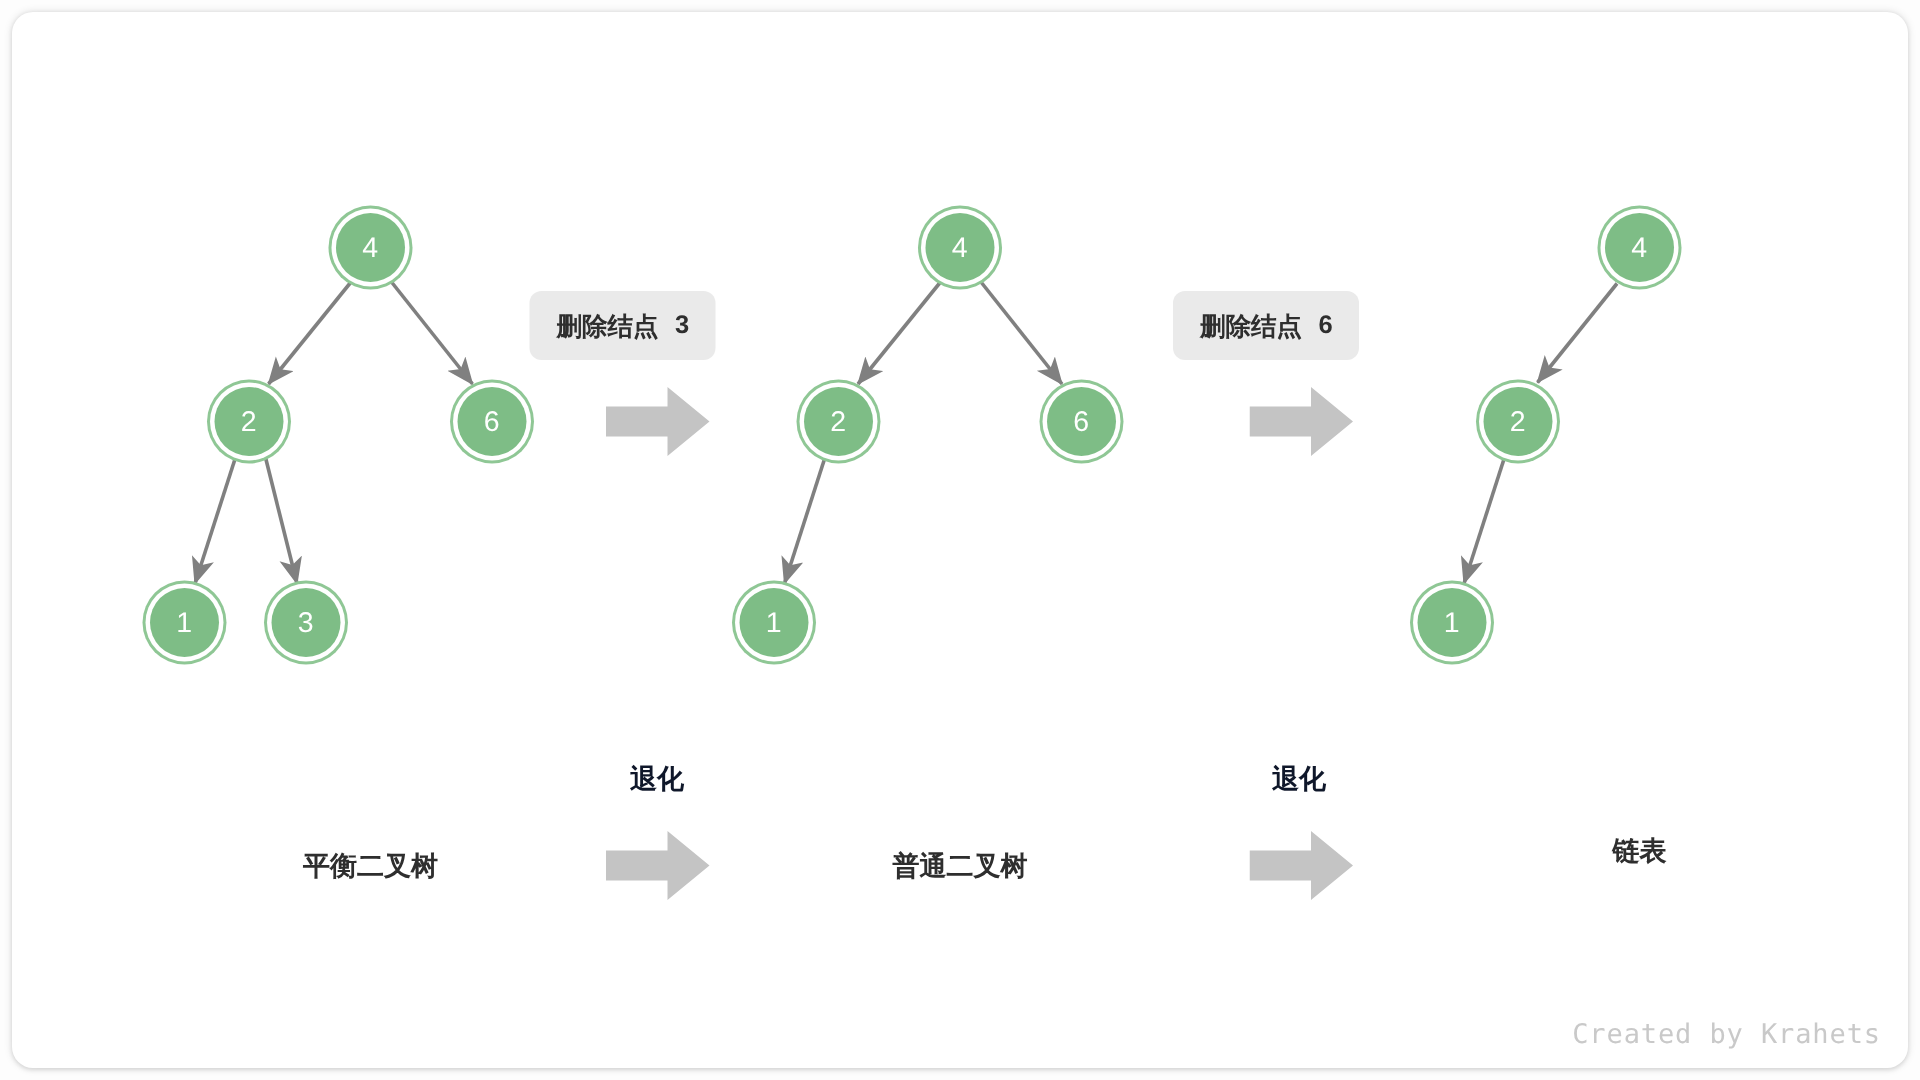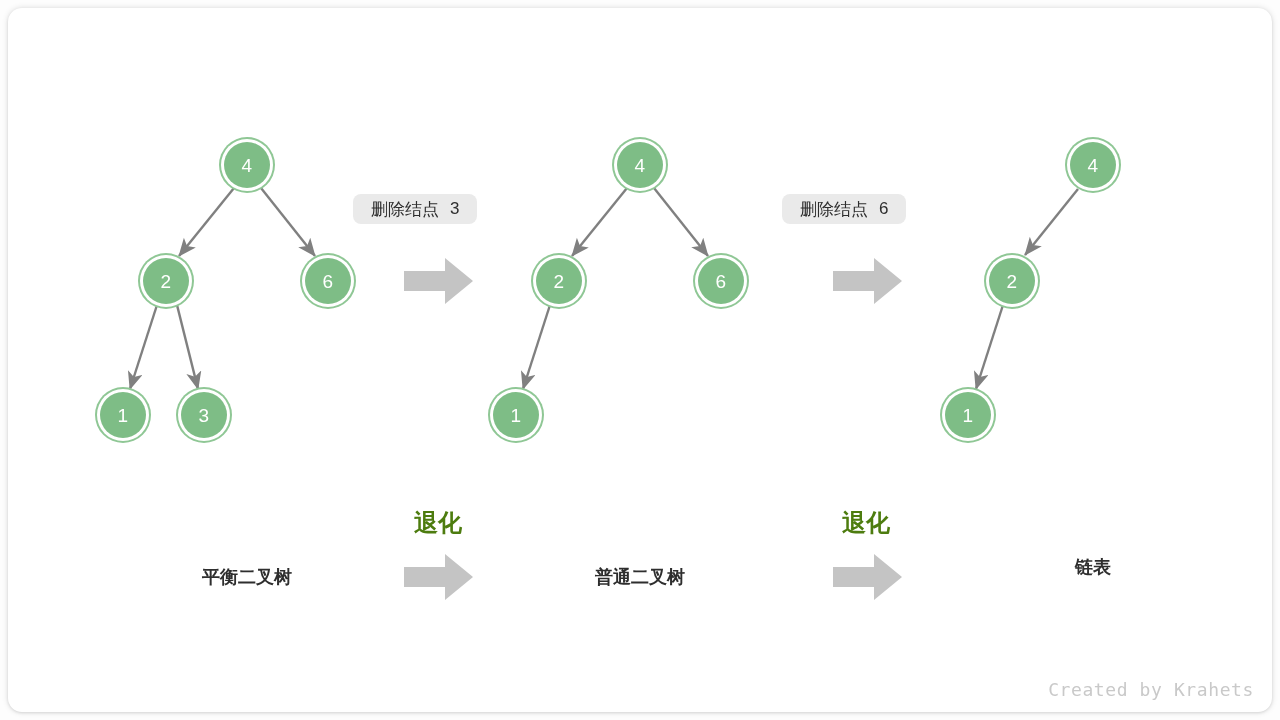--- a/index.html
+++ b/index.html
@@ -55,27 +55,27 @@
     box-sizing: border-box;
   }
 
   
   .chip {
     position: absolute;
     background: #eaeaea;
     border-radius: 8px;
     color: #2e2e2e;
     font-size: 17px;
-    font-weight: normal;
+    font-weight: bold;
     display: flex;
     align-items: center;
     justify-content: center;
     white-space: nowrap;
     padding: 0 18px;
-    height: 30px;
+    height: 46px;
     box-sizing: border-box;
     font-family: "Liberation Sans", "DejaVu Sans", sans-serif;
   }
   .chip .chip-num { margin-left: 11px; }
 
   
   .block-arrow {
     position: absolute;
     width: 70px;
     height: 48px;
@@ -87,22 +87,22 @@
     position: absolute;
     color: #2e2e2e;
     font-size: 18px;
     font-weight: bold;
     white-space: nowrap;
     transform: translateX(-50%);
     font-family: "Liberation Sans", "DejaVu Sans", sans-serif;
   }
   .degrade-label {
     position: absolute;
-    color: #4d7c0f;
-    font-size: 24px;
+    color: #0f172a;
+    font-size: 18px;
     font-weight: bold;
     white-space: nowrap;
     transform: translateX(-50%);
     font-family: "Liberation Sans", "DejaVu Sans", sans-serif;
   }
 
   
   #watermark {
     position: absolute;
     right: 26px;

